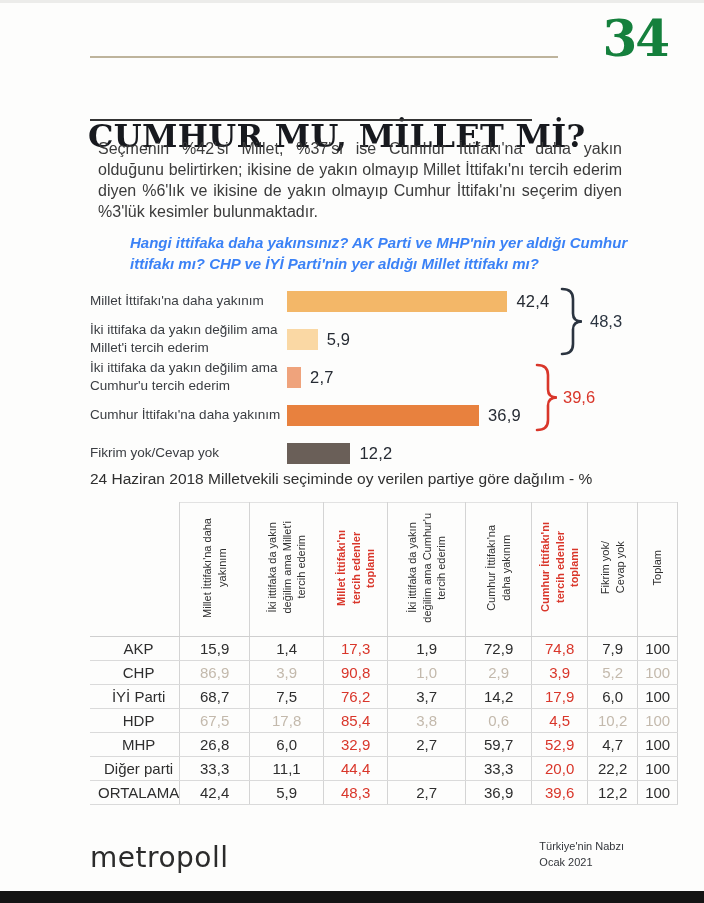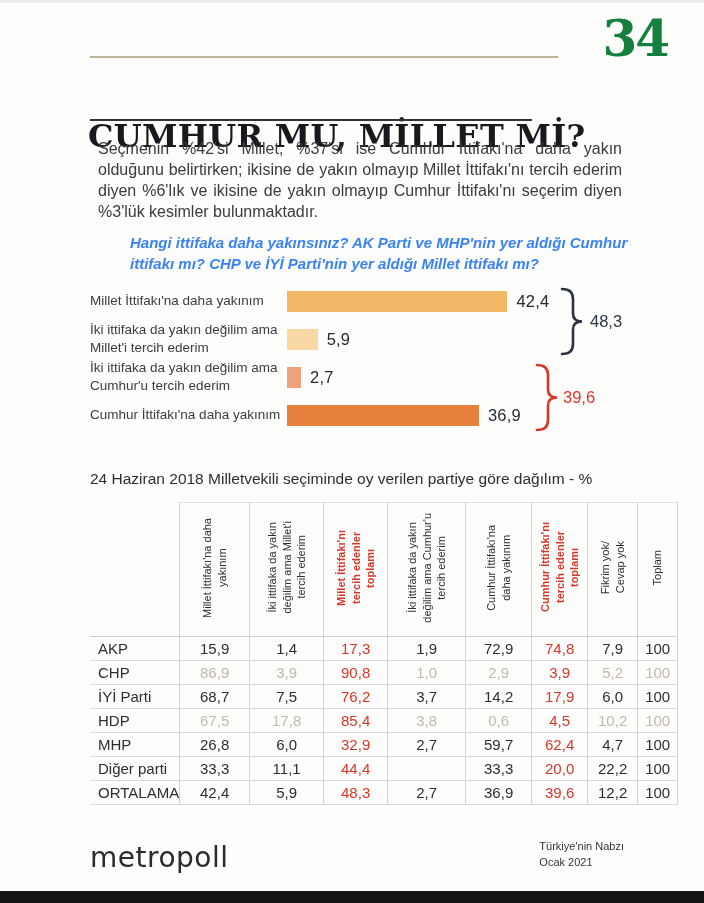--- a/index.html
+++ b/index.html
@@ -50,21 +50,21 @@
   .vtext {
     writing-mode:vertical-rl; transform:rotate(180deg);
     display:inline-block; white-space:pre; text-align:center;
     font-size:11px; line-height:1.32; color:#2F2F2F;
   }
   thead th.red .vtext { color:#D9362A; font-weight:700; }
   tbody th, tbody td {
     height:23px; border-right:1px solid #D4D4D4; border-bottom:1px solid #DADADA;
     font-size:15px; color:#2E2E2E;
   }
-  tbody th { text-align:left; padding-left:8px; font-weight:400; white-space:nowrap; }
+  tbody th { text-align:center; padding-left:8px; font-weight:400; white-space:nowrap; }
   tbody td { text-align:center; }
   tbody td.red { color:#D9362A; font-weight:400; }
   tr.faded td:not(.red) { color:#C3B9AC; }
   .footer-logo {
     position:absolute; left:90px; top:841px;
     font-family:"DejaVu Sans", sans-serif; font-size:28px; color:#2B2B2B; letter-spacing:0.5px;
   }
   .footer-right {
     position:absolute; right:80px; top:839px; text-align:left;
     font-size:11px; line-height:1.45; color:#33363B;
@@ -99,20 +99,25 @@
     <div class="chart-row">
       <div class="chart-label"><span>İki ittifaka da yakın değilim ama
 Cumhur'u tercih ederim</span></div>
       <div class="chart-bar" style="width: 14.04px; background: rgb(239, 163, 124);"></div>
       <span class="chart-value">2,7</span>
     </div>
     <div class="chart-row">
       <div class="chart-label"><span>Cumhur İttifakı'na daha yakınım</span></div>
       <div class="chart-bar" style="width: 191.88px; background: rgb(232, 129, 62);"></div>
       <span class="chart-value">36,9</span>
+    </div>
+    <div class="chart-row">
+      <div class="chart-label"><span>Fikrim yok/Cevap yok</span></div>
+      <div class="chart-bar" style="width: 63.44px; background: rgb(106, 95, 88);"></div>
+      <span class="chart-value">12,2</span>
     </div>
     <svg width="24" height="69" class="bracket" style="left: 470px; top: 5px;">
       <path d="M2,2 Q13,2 13,12 L13,26.5 Q13,34.5 22,34.5 Q13,34.5 13,42.5 L13,57 Q13,67 2,67" fill="none" stroke="#2B3440" stroke-width="2.6" stroke-linecap="round"></path>
     </svg>
     <div class="bracket-label" style="left: 500px; top: 29.5px; color: rgb(43, 52, 64);">48,3</div>
     <svg width="24" height="69" class="bracket" style="left: 445px; top: 81px;">
       <path d="M2,2 Q13,2 13,12 L13,26.5 Q13,34.5 22,34.5 Q13,34.5 13,42.5 L13,57 Q13,67 2,67" fill="none" stroke="#D9362A" stroke-width="2.6" stroke-linecap="round"></path>
     </svg>
     <div class="bracket-label" style="left: 473px; top: 105.5px; color: rgb(217, 54, 42);">39,6</div>
   </div>
@@ -201,21 +206,21 @@
           <td>10,2</td>
           <td>100</td>
         </tr>
         <tr>
           <th>MHP</th>
           <td>26,8</td>
           <td>6,0</td>
           <td class="red">32,9</td>
           <td>2,7</td>
           <td>59,7</td>
-          <td class="red">62,4</td>
+          <td class="red">52,9</td>
           <td>4,7</td>
           <td>100</td>
         </tr>
         <tr>
           <th>Diğer parti</th>
           <td>33,3</td>
           <td>11,1</td>
           <td class="red">44,4</td>
           <td></td>
           <td>33,3</td>

